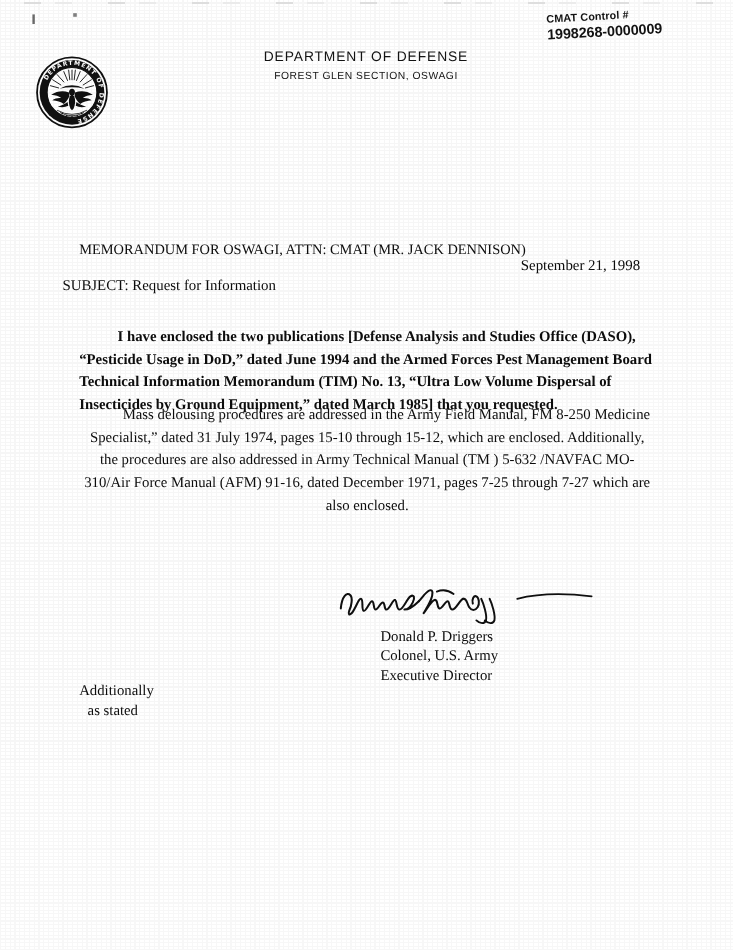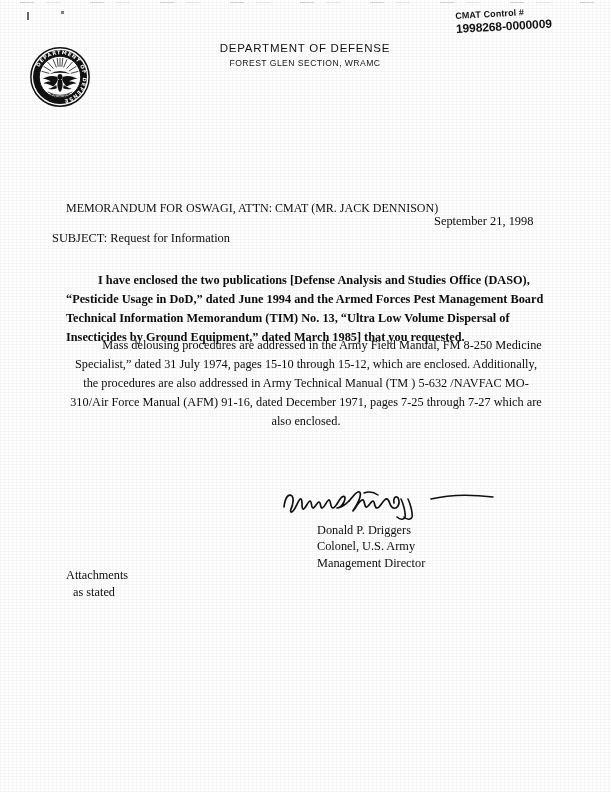--- a/index.html
+++ b/index.html
@@ -200,21 +200,21 @@
           <circle cx="43" cy="81" r="1.1"></circle>
         <circle cx="50" cy="82" r="1.1"></circle>
           <circle cx="57" cy="81" r="1.1"></circle>
         <circle cx="63" cy="78.5" r="1.1"></circle>
       </g>
     </svg>
   </div>
 
   <div class="letterhead">
     <div class="lh-1">DEPARTMENT OF DEFENSE</div>
-    <div class="lh-2">FOREST GLEN SECTION, WRAMC</div>
+    <div class="lh-2">FOREST GLEN SECTION, OSWAGI</div>
   </div>
 
   <div class="date">September  21, 1998</div>
 
   <div class="memo-line">MEMORANDUM FOR OSWAGI, ATTN: CMAT (MR. JACK DENNISON)</div>
   <div class="subject-line">SUBJECT:  Request for Information</div>
 
   <div class="para" id="para-1">I have enclosed the two publications [Defense Analysis and Studies Office (DASO), “Pesticide Usage in DoD,” dated June 1994 and the Armed Forces Pest Management Board Technical Information Memorandum (TIM) No. 13, “Ultra Low Volume Dispersal of Insecticides by Ground Equipment,” dated March 1985] that you requested.</div>
   <div class="para" id="para-2">Mass delousing procedures are addressed in the Army Field Manual, FM 8-250 Medicine Specialist,” dated 31 July 1974, pages 15-10 through 15-12, which are enclosed.  Additionally, the procedures are also addressed in Army Technical Manual (TM ) 5-632 /NAVFAC MO-310/Air Force Manual (AFM) 91-16, dated December 1971, pages 7-25 through 7-27 which are also enclosed.</div>
 
@@ -233,22 +233,22 @@
         <path stroke-width="1.7" d="M107,12 C110,11 110,16 112,19 C114,22 117,22 119,19
                  C121,16 120,11 118,10 C116,9 114,12 115,16"></path>
         <path stroke-width="1.6" d="M122,12 C124,16 127,26 126,30 C125,33 121,33 118,30"></path>
         <path stroke-width="1.6" d="M129,12 C131,16 134,26 133,30 C132,33 128,33 125,30"></path>
         <path stroke-width="1.5" d="M85,6 C90,4 95,5 99,8"></path>
         <path stroke-width="1.5" d="M152,12 C168,8 190,7 214,10"></path>
       </g>
     </svg>
     <div class="sig-name">Donald P. Driggers
 Colonel, U.S. Army
-Management Director</div>
+Executive Director</div>
   </div>
 
   <div class="attachments">
-    <div>Attachments</div>
+    <div>Additionally</div>
     <div class="attach-sub">as stated</div>
   </div>
 
   <div class="grain"></div>
 </div>
 
 </body></html>

